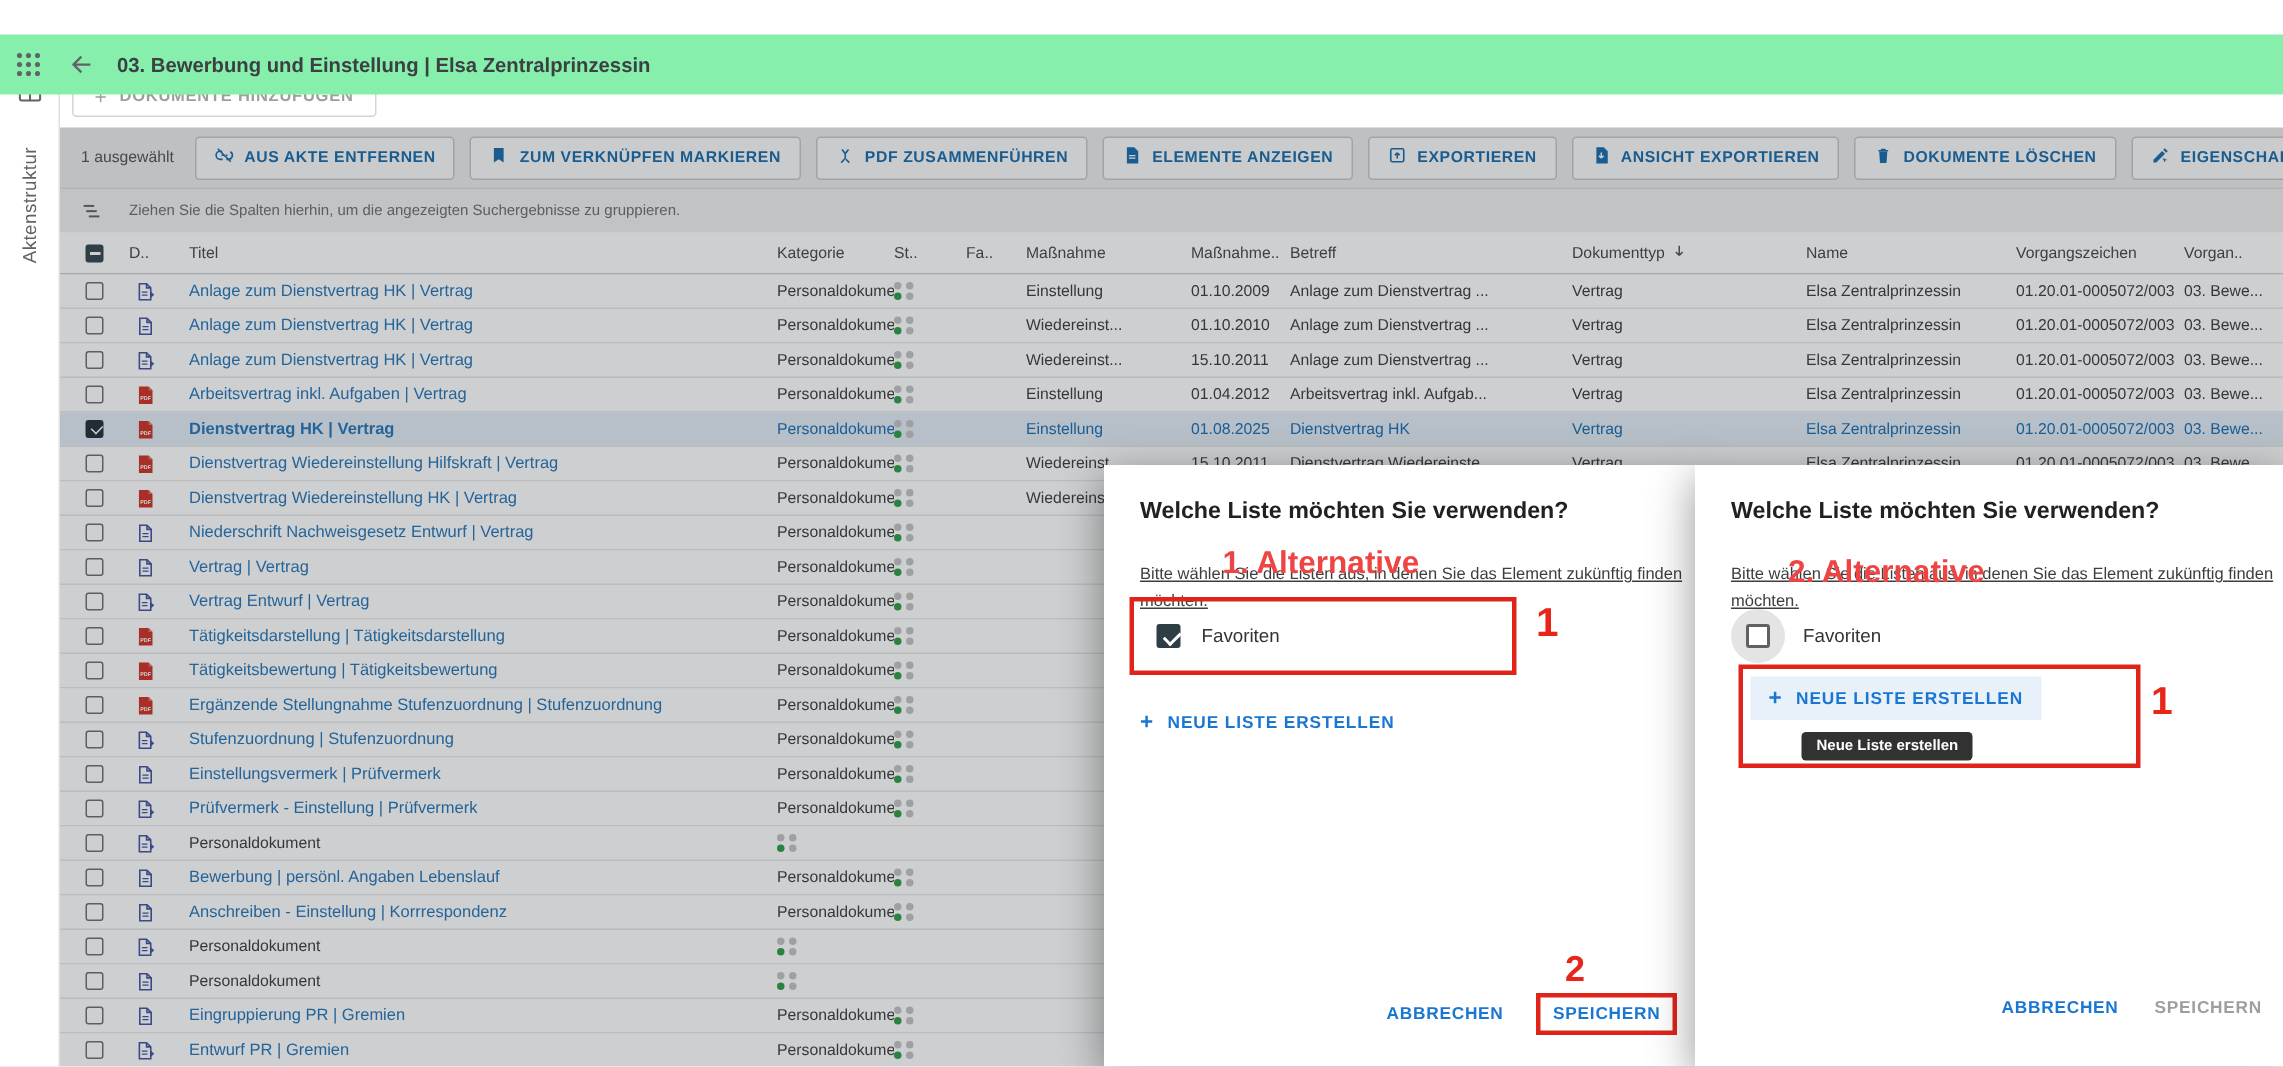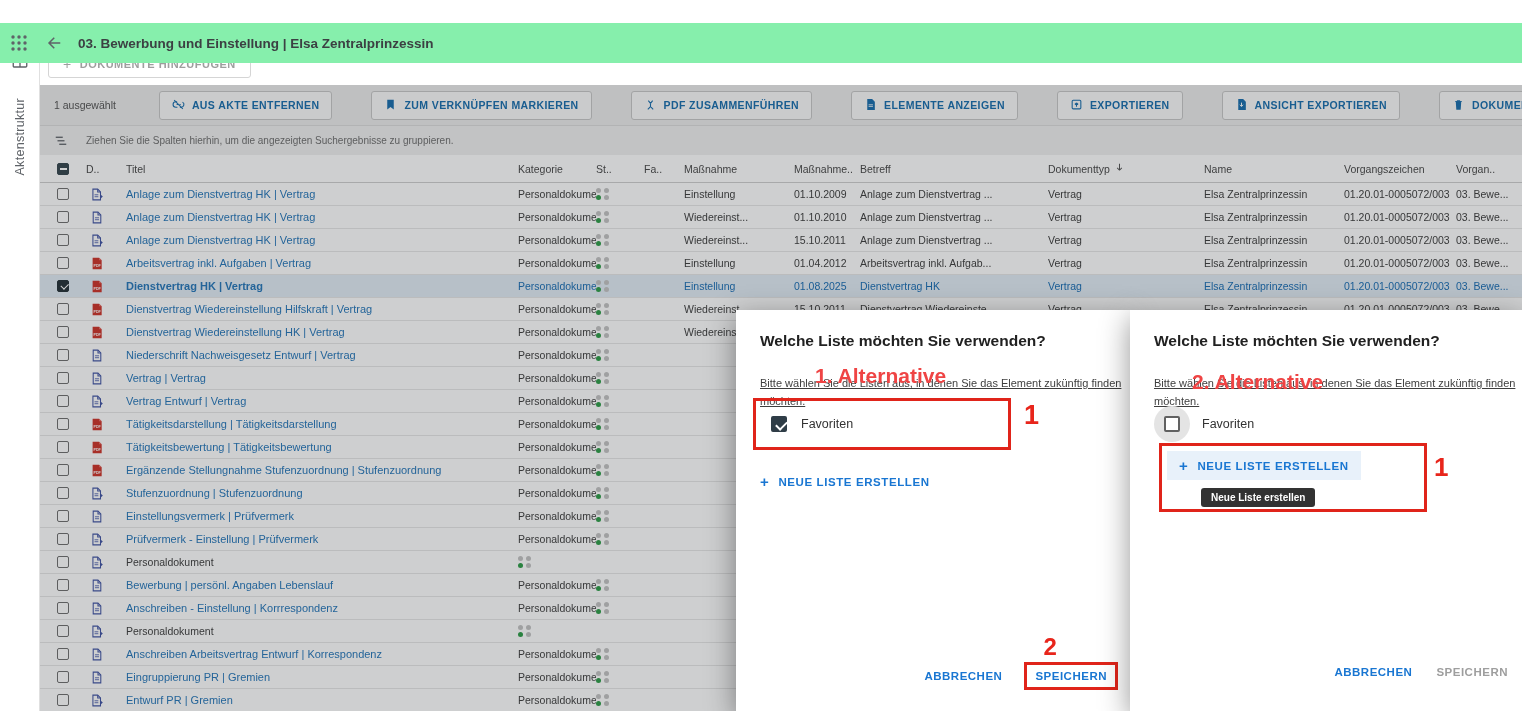--- a/index.html
+++ b/index.html
@@ -18,21 +18,21 @@
   .side-label { position:absolute; top:58px; left:50%; transform:translateX(-50%) rotate(180deg); writing-mode:vertical-rl; font-size:12.5px; color:#5f6368; letter-spacing:.3px; white-space:nowrap; }
 
   
   .content { position:absolute; left:40px; top:40px; right:0; bottom:0; background:#fff; }
   .add-row { height:45px; padding:9px 0 0 8px; background:#fff; }
   .btn-add { display:inline-flex; align-items:center; gap:8px; height:29px; padding:0 14px; background:#fff; border:1px solid #d5d5d5; border-radius:3px; color:#9e9e9e; font-family:inherit; font-size:11px; font-weight:bold; letter-spacing:.5px; white-space:nowrap; }
   .btn-add .plus { font-size:14px; font-weight:normal; }
 
   .sel-toolbar { height:40px; background:#ececec; display:flex; align-items:center; padding-left:14px; gap:10px; overflow:hidden; white-space:nowrap; }
   .sel-count { font-size:10.5px; color:#555; margin-right:4px; flex:none; }
-  .tbtn { flex:none; display:inline-flex; align-items:center; gap:7px; height:29px; padding:0 12px; background:#fafafa; border:1px solid #c8c8c8; border-radius:3px; color:#1a6fae; font-family:inherit; font-size:10.5px; font-weight:bold; letter-spacing:.4px; white-space:nowrap;margin-left:29px; }
+  .tbtn { flex:none; display:inline-flex; align-items:center; gap:7px; height:29px; padding:0 12px; background:#fafafa; border:1px solid #c8c8c8; border-radius:3px; color:#1a6fae; font-family:inherit; font-size:10.5px; font-weight:bold; letter-spacing:.4px; white-space:nowrap; }
   .tbtn svg { width:13px; height:13px; flex:none; }
 
   .group-bar { height:30px; background:#f0f0f0; border-top:1px solid #dcdcdc; display:flex; align-items:center; padding-left:14px; gap:18px; color:#707070; font-size:10px; }
   .group-bar svg { width:14px; height:14px; }
 
   
   .grid { display:grid; grid-template-columns:46px 40px 392px 78px 48px 40px 110px 66px 188px 156px 140px 112px 1fr; align-items:center; }
   .thead { height:28px; background:#fff; border-bottom:1px solid #cfcfcf; font-size:10.5px; color:#4a4a4a; }
   .th { display:flex; align-items:center; gap:4px; overflow:hidden; white-space:nowrap; padding-right:6px; }
   .th svg { width:11px; height:11px; }
@@ -819,21 +819,20 @@
         <div class="c-check">
           <span class="cb"></span>
         </div>
         <div class="c-icon">
           <svg viewBox="0 0 24 24" fill="none" stroke="#4356a5" stroke-width="1.8">
             <path d="M5.5 2.8h8.2l4.8 4.8v13.6H5.5z"></path>
             <path d="M13.7 2.8v4.8h4.8"></path>
             <path d="M8.5 12.5h7M8.5 15.8h7" stroke-width="1.4"></path>
           </svg>
         </div>
-        <div class="titel">Anschreiben Arbeitsvertrag Entwurf | Korrespondenz</div>
         <div class="cell">Personaldokument</div>
         <div class="c-dots">
           <i></i>
           <i></i>
           <i class="g"></i>
           <i></i>
         </div>
         <div class="cell"></div>
         <div class="cell"></div>
         <div class="cell"></div>

